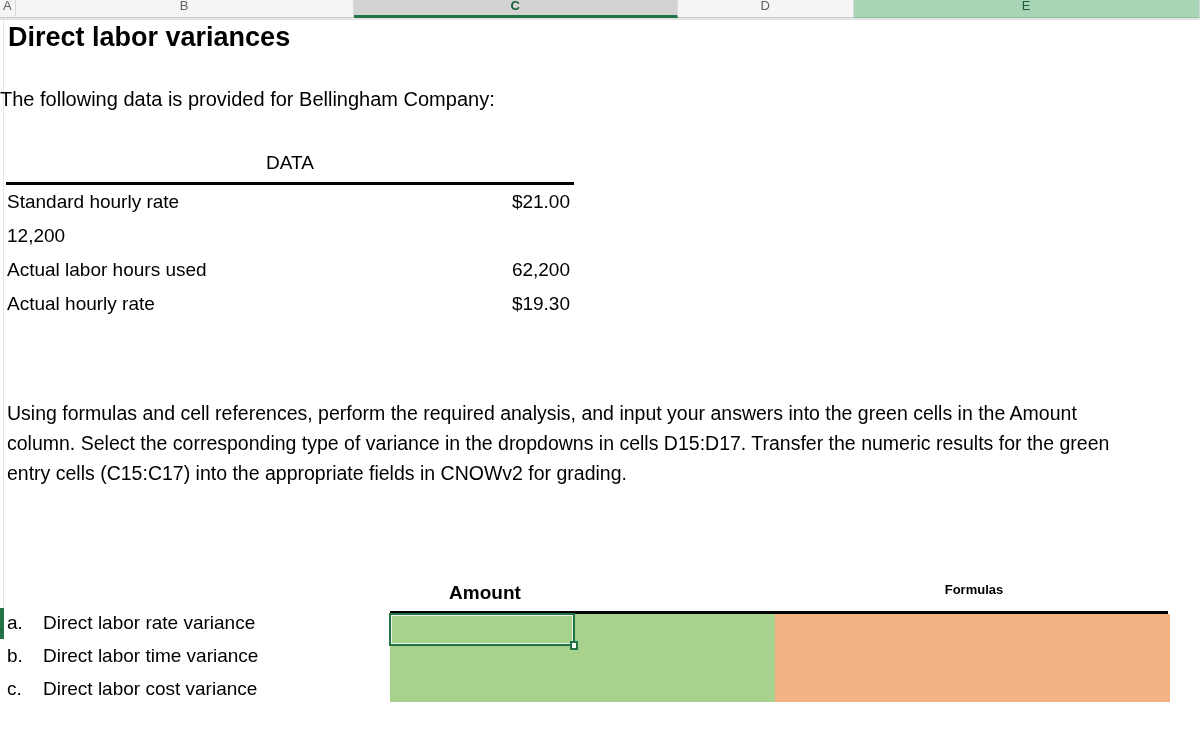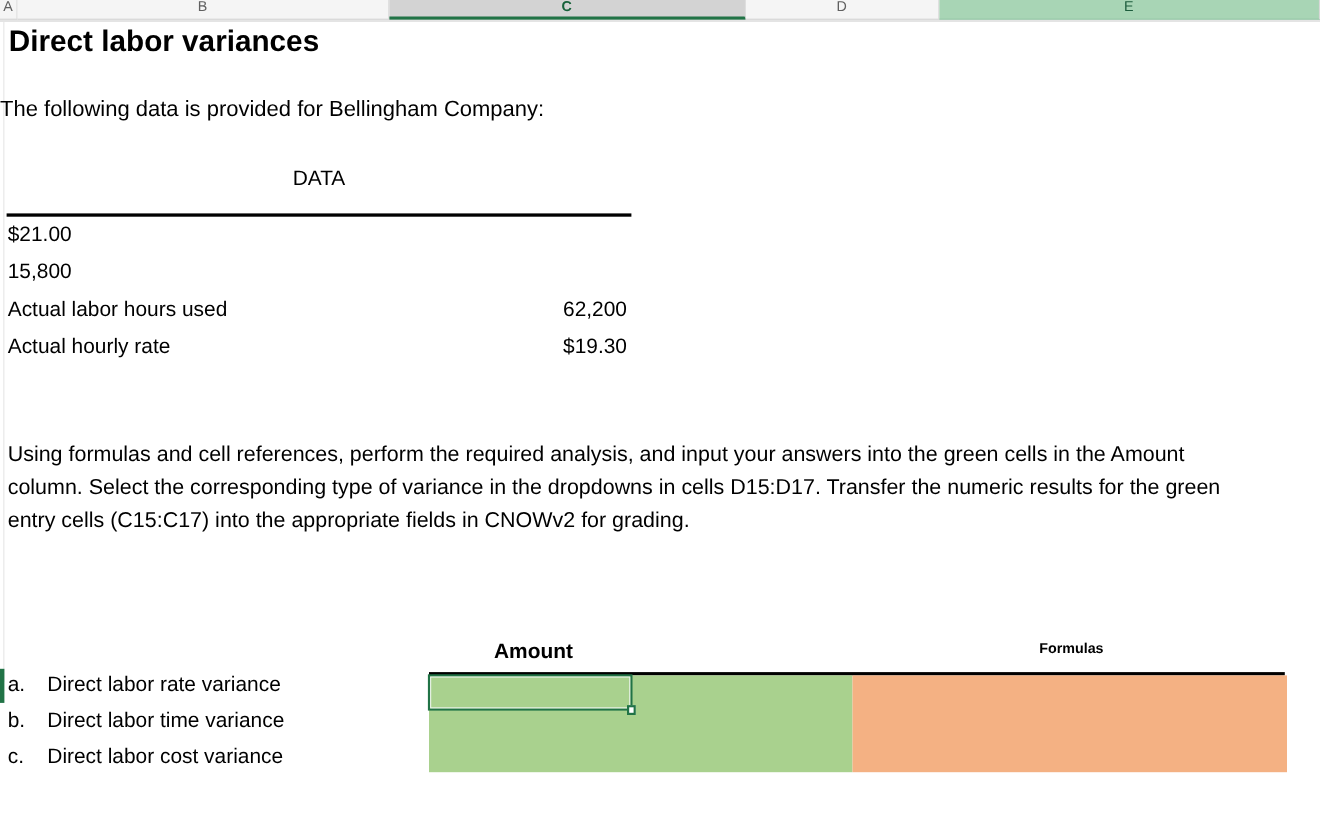--- a/index.html
+++ b/index.html
@@ -82,21 +82,21 @@
 
   
   .data-block {
     position: absolute;
     left: 0px; top: 132px;
     width: 574px;
   }
   .data-head {
     text-align: center;
     font-size: 19px;
-    padding-bottom: 20px;
+    padding-bottom: 8px;
     border-bottom: 3px solid #000000;
     margin-left: 6px;
     margin-right: 0px;
   }
   .data-row {
     display: flex;
     justify-content: space-between;
     align-items: baseline;
     font-size: 19px;
     height: 34px;
@@ -215,24 +215,25 @@
 
   <div class="vgrid-left"></div>
 
   <div class="title">Direct labor variances</div>
   <div class="intro">The following data is provided for Bellingham Company:</div>
 
   <div class="data-block">
     <div class="data-head">DATA</div>
 
     <div class="data-row">
+      <span>Standard hourly rate</span>
       <span class="dv">$21.00</span>
     </div>
     <div class="data-row">
-      <span class="dv">15,800</span>
+      <span class="dv">12,200</span>
     </div>
     <div class="data-row">
       <span>Actual labor hours used</span>
       <span class="dv">62,200</span>
     </div>
     <div class="data-row">
       <span>Actual hourly rate</span>
       <span class="dv">$19.30</span>
     </div>
   </div>

